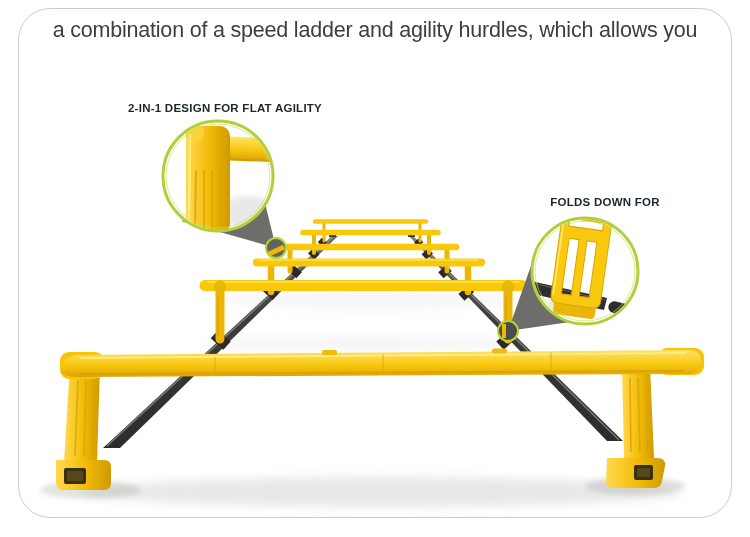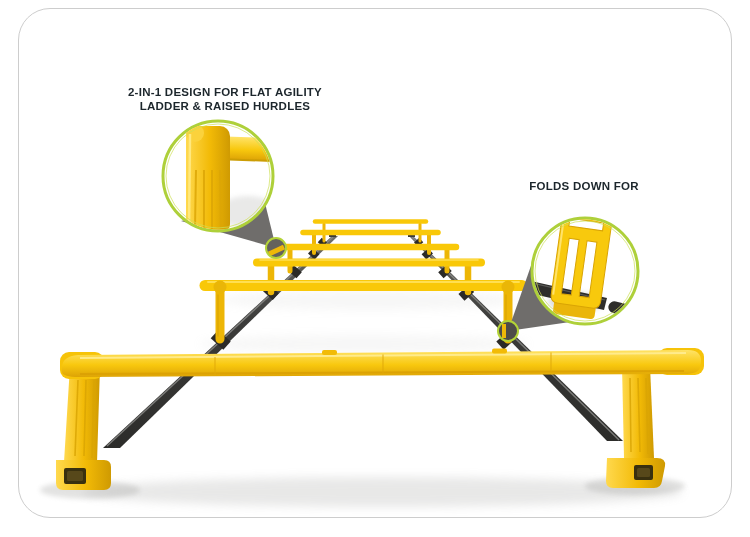--- a/index.html
+++ b/index.html
@@ -14,22 +14,22 @@
   .title{
     position:absolute;left:45px;top:16px;width:660px;text-align:center;
     color:#3e3e3e;font-size:21.5px;line-height:29px;letter-spacing:-0.2px;
     font-weight:400;
   }
   .callout{
     position:absolute;text-align:center;color:#1c262c;font-weight:bold;
     font-size:11.5px;line-height:14px;letter-spacing:0.25px;
   }
   .callout-left{left:112px;top:85px;width:226px;}
-  .callout-right{left:497px;top:179px;width:174px;}
-  .callout span{display:block;}
+  .callout-right{left:518px;top:179px;width:174px;}
+  .callout span{display:block;margin-top:16px;}
   .title span{display:block;}
   .art{position:absolute;left:0;top:0;}
 </style>
 </head>
 <body>
 
 <div class="card"></div>
 
 <svg class="art" width="750" height="537" viewBox="0 0 750 537">
   <defs>
@@ -179,22 +179,22 @@
              M584,240 h10 v56 h-10 Z
              M564,220 h34 v8 h-34 Z"></path>
         <path d="M558,216 L558,298" stroke="#ffe36b" stroke-width="2" fill="none"></path>
       </g>
     </g>
     <circle cx="585" cy="271" r="50" fill="none" stroke="#cde056" stroke-width="1" opacity="0.7"></circle>
   </g>
 </svg>
 
 <div class="title">
+  <span>a combination of a speed ladder and agility hurdles, which allows you</span>
 </div>
 
 <div class="callout callout-left">
   <span>2-IN-1 DESIGN FOR FLAT AGILITY</span>
-  <span>LADDER &amp; RAISED HURDLES</span>
 </div>
 
 <div class="callout callout-right">
   <span>FOLDS DOWN FOR</span>
 </div>
 
 </body></html>

